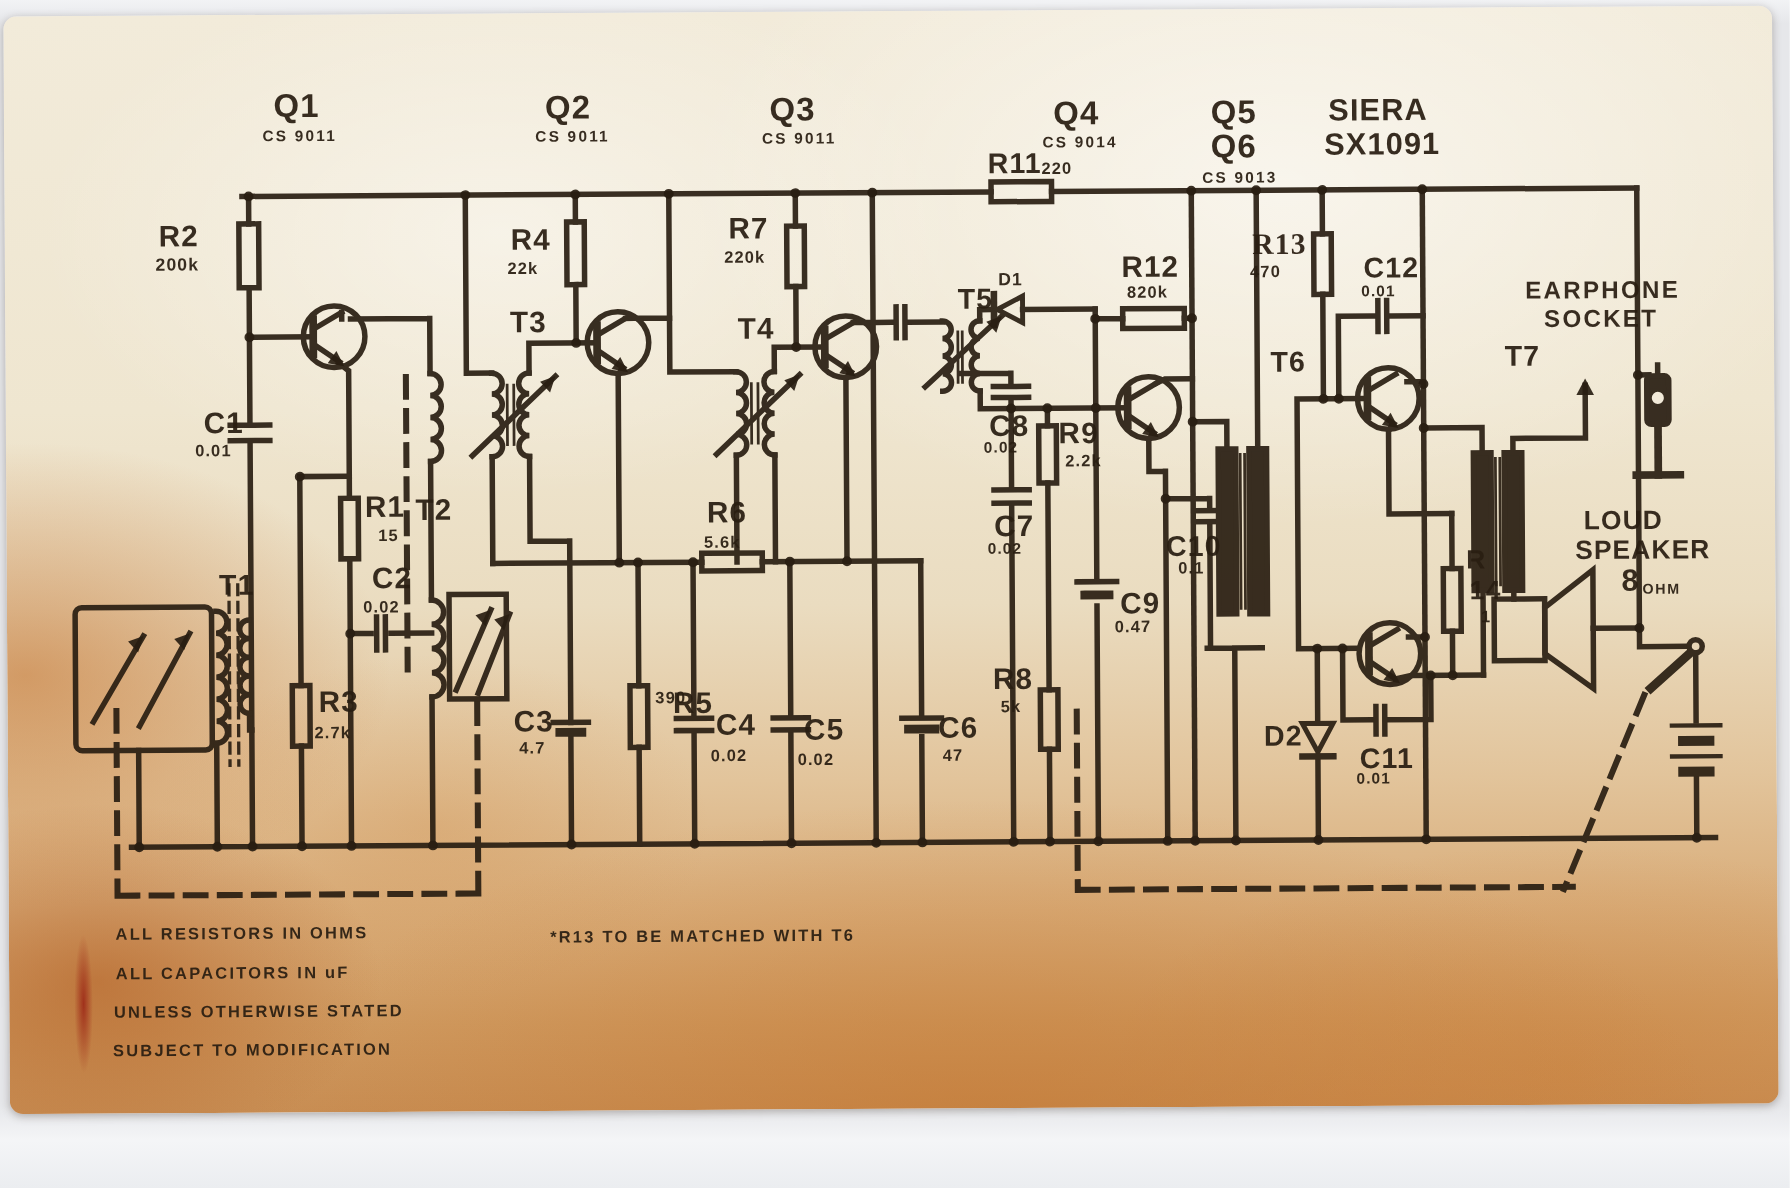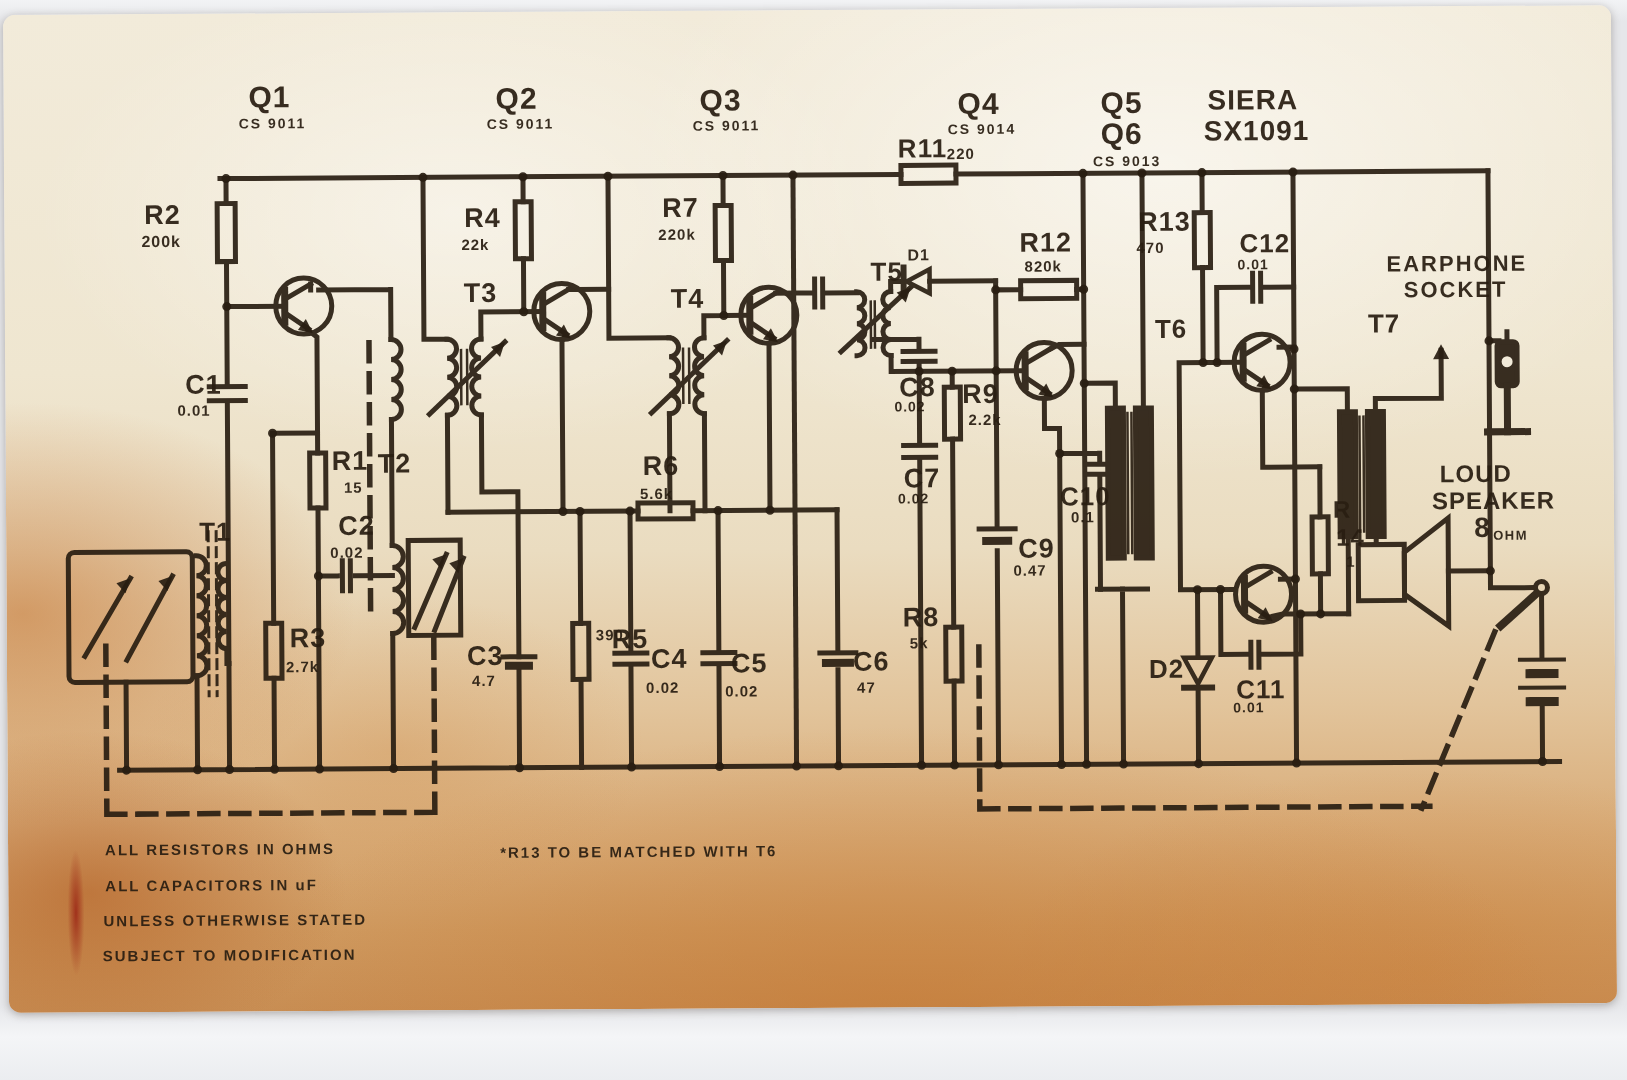--- a/index.html
+++ b/index.html
@@ -394,21 +394,21 @@
           <span class="lbl" style="left: 904px; top: 466px; font-size: 27px;">C7</span>
           <span class="lbl" style="left: 898px; top: 492px; font-size: 14px;">0.02</span>
           <span class="lbl" style="left: 902px; top: 605px; font-size: 27px;">R8</span>
           <span class="lbl" style="left: 909px; top: 636px; font-size: 15px;">5k</span>
           <span class="lbl" style="left: 1018px; top: 537px; font-size: 27px;">C9</span>
           <span class="lbl" style="left: 1013px; top: 564px; font-size: 15px;">0.47</span>
           <span class="lbl" style="left: 1060px; top: 485px; font-size: 26px;">C10</span>
           <span class="lbl" style="left: 1071px; top: 511px; font-size: 15px;">0.1</span>
           <span class="lbl" style="left: 1021px; top: 231px; font-size: 27px;">R12</span>
           <span class="lbl" style="left: 1026px; top: 260px; font-size: 15px;">820k</span>
-          <span class="lbl" style="left: 1140px; top: 211px; font-size: 27px;">R13</span>
+          <span class="lbl" style="left: 1140px; top: 211px; font-size: 27px; font-family: Liberation Serif, serif;">R13</span>
           <span class="lbl" style="left: 1138px; top: 242px; font-size: 15px;">470</span>
           <span class="lbl" style="left: 1241px; top: 233px; font-size: 26px;">C12</span>
           <span class="lbl" style="left: 1239px; top: 260px; font-size: 14px;">0.01</span>
           <span class="lbl" style="left: 1156px; top: 318px; font-size: 26px;">T6</span>
           <span class="lbl" style="left: 1369px; top: 314px; font-size: 26px;">T7</span>
           <span class="lbl" style="left: 1148px; top: 658px; font-size: 26px;">D2</span>
           <span class="lbl" style="left: 1235px; top: 679px; font-size: 26px;">C11</span>
           <span class="lbl" style="left: 1232px; top: 703px; font-size: 14px;">0.01</span>
           <span class="lbl" style="left: 1333px; top: 501px; font-size: 24px;">R</span>
           <span class="lbl" style="left: 1336px; top: 529px; font-size: 24px;">14</span>

